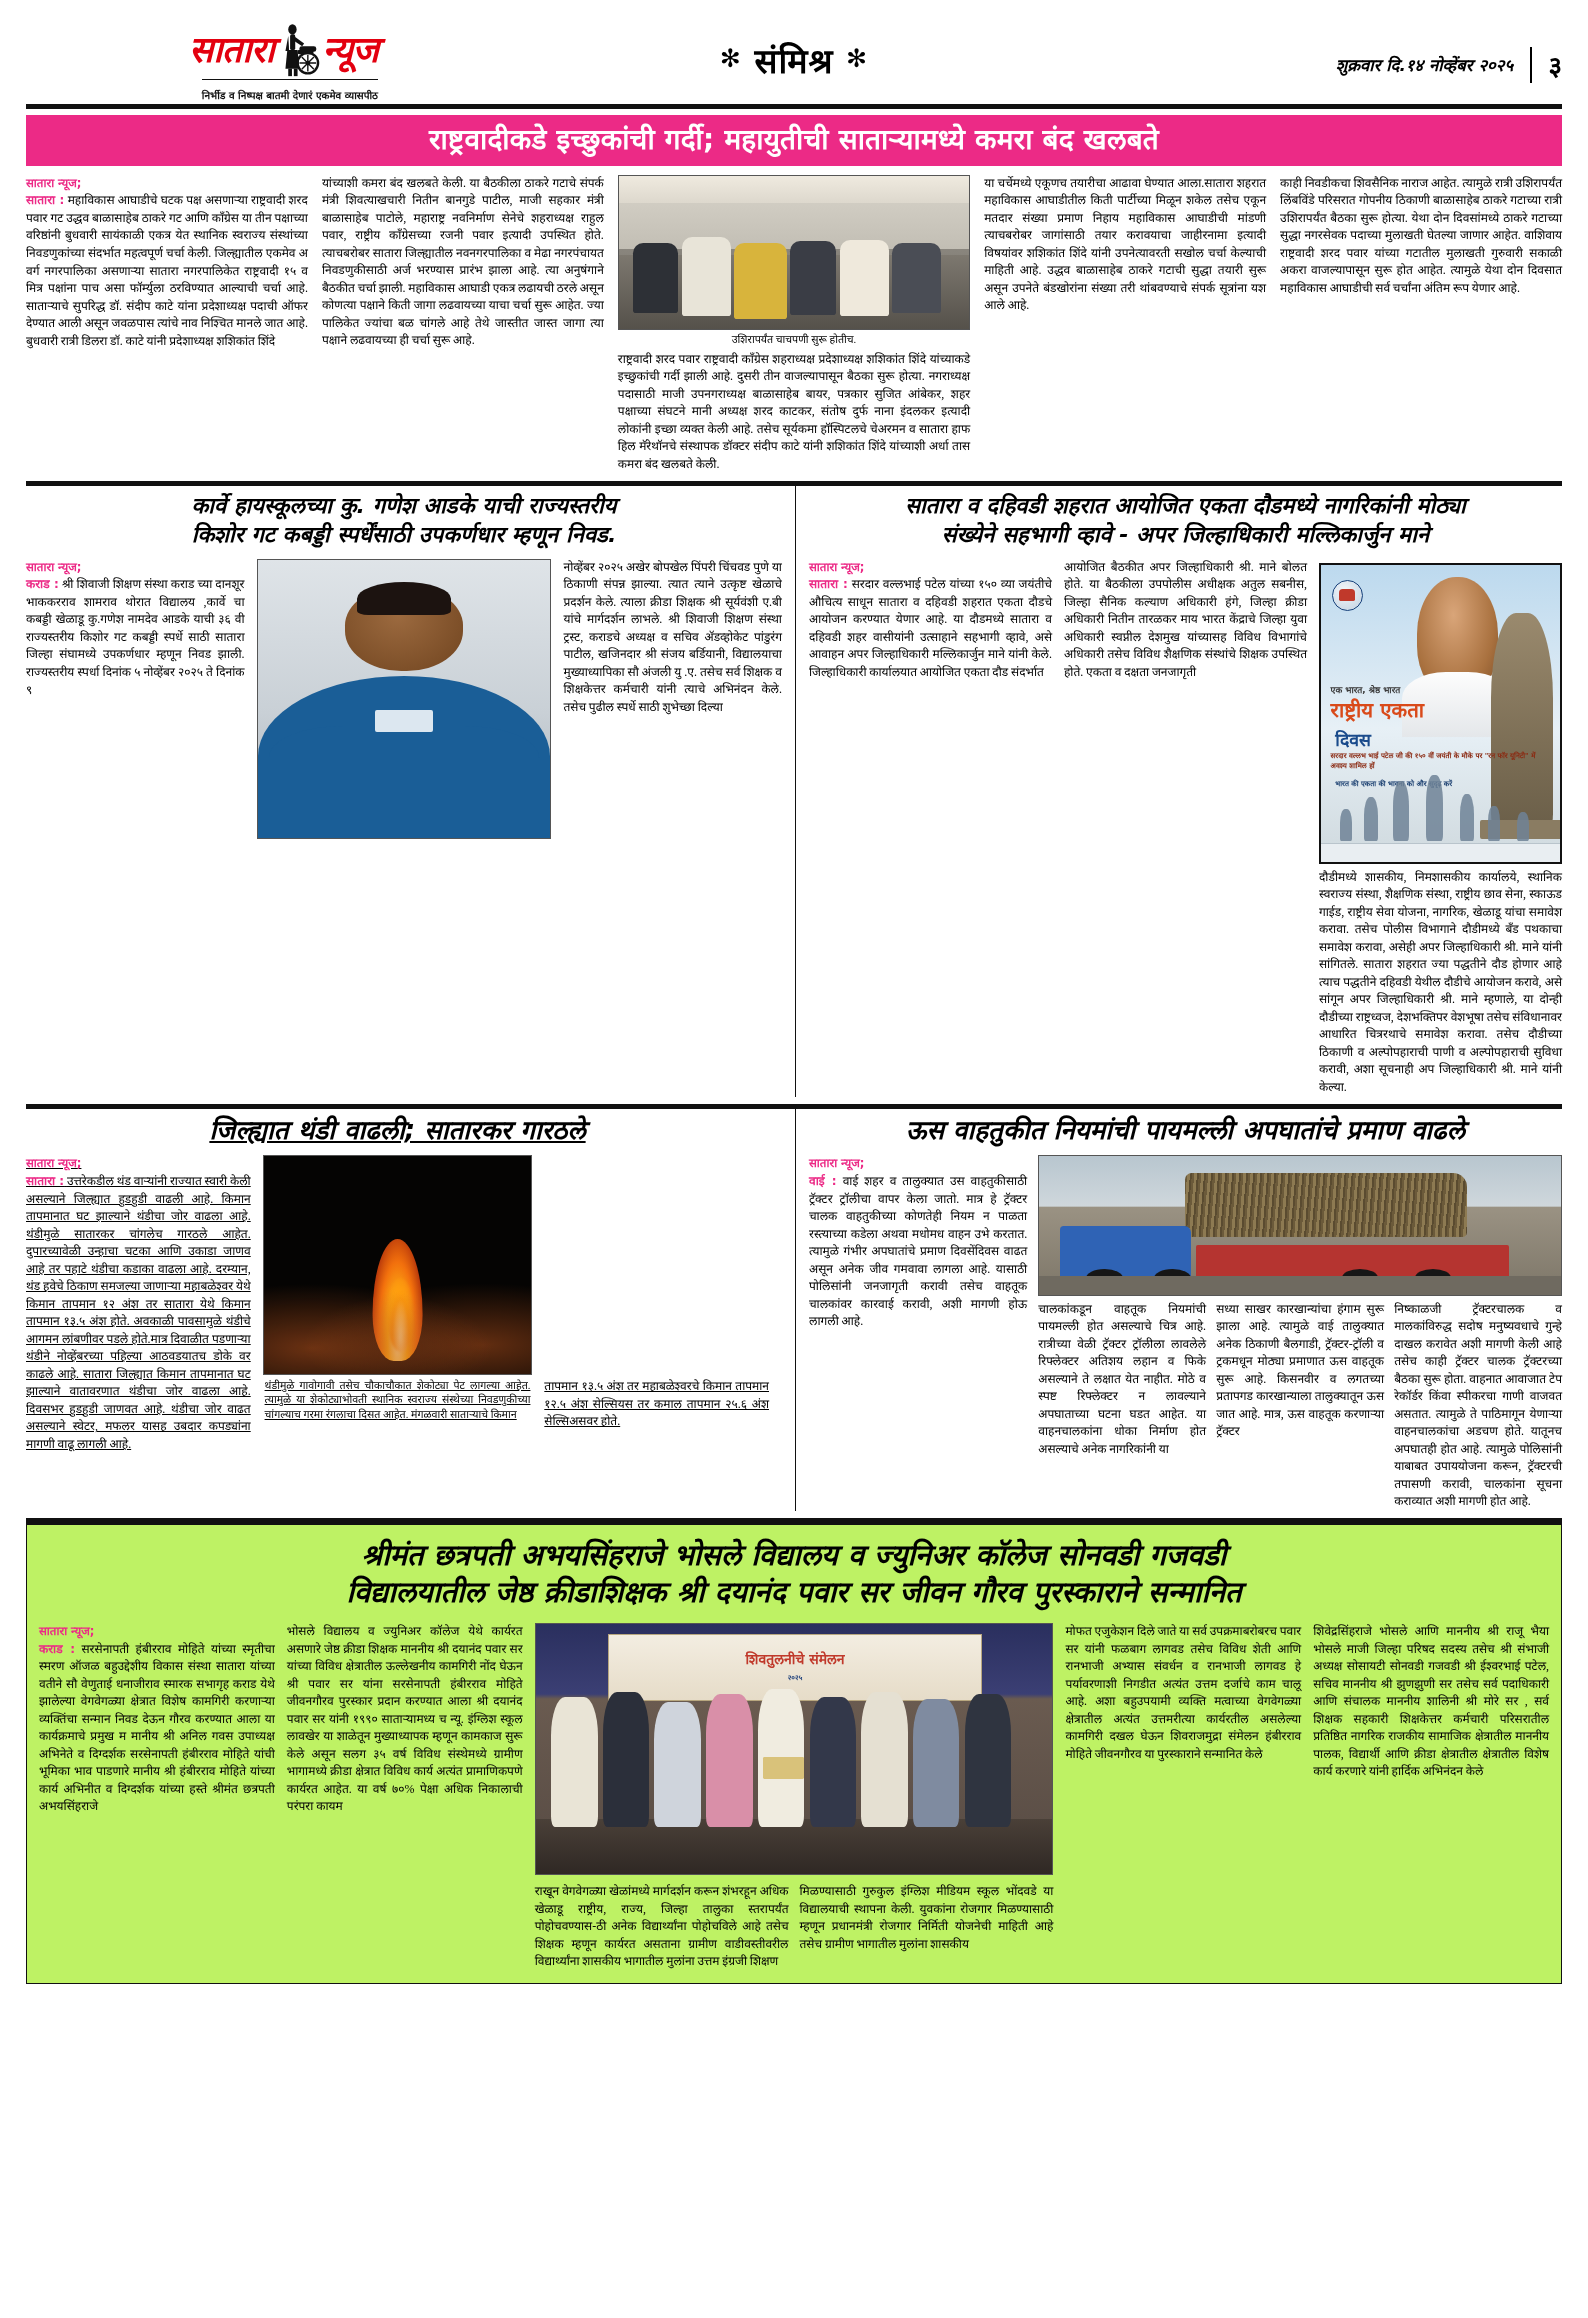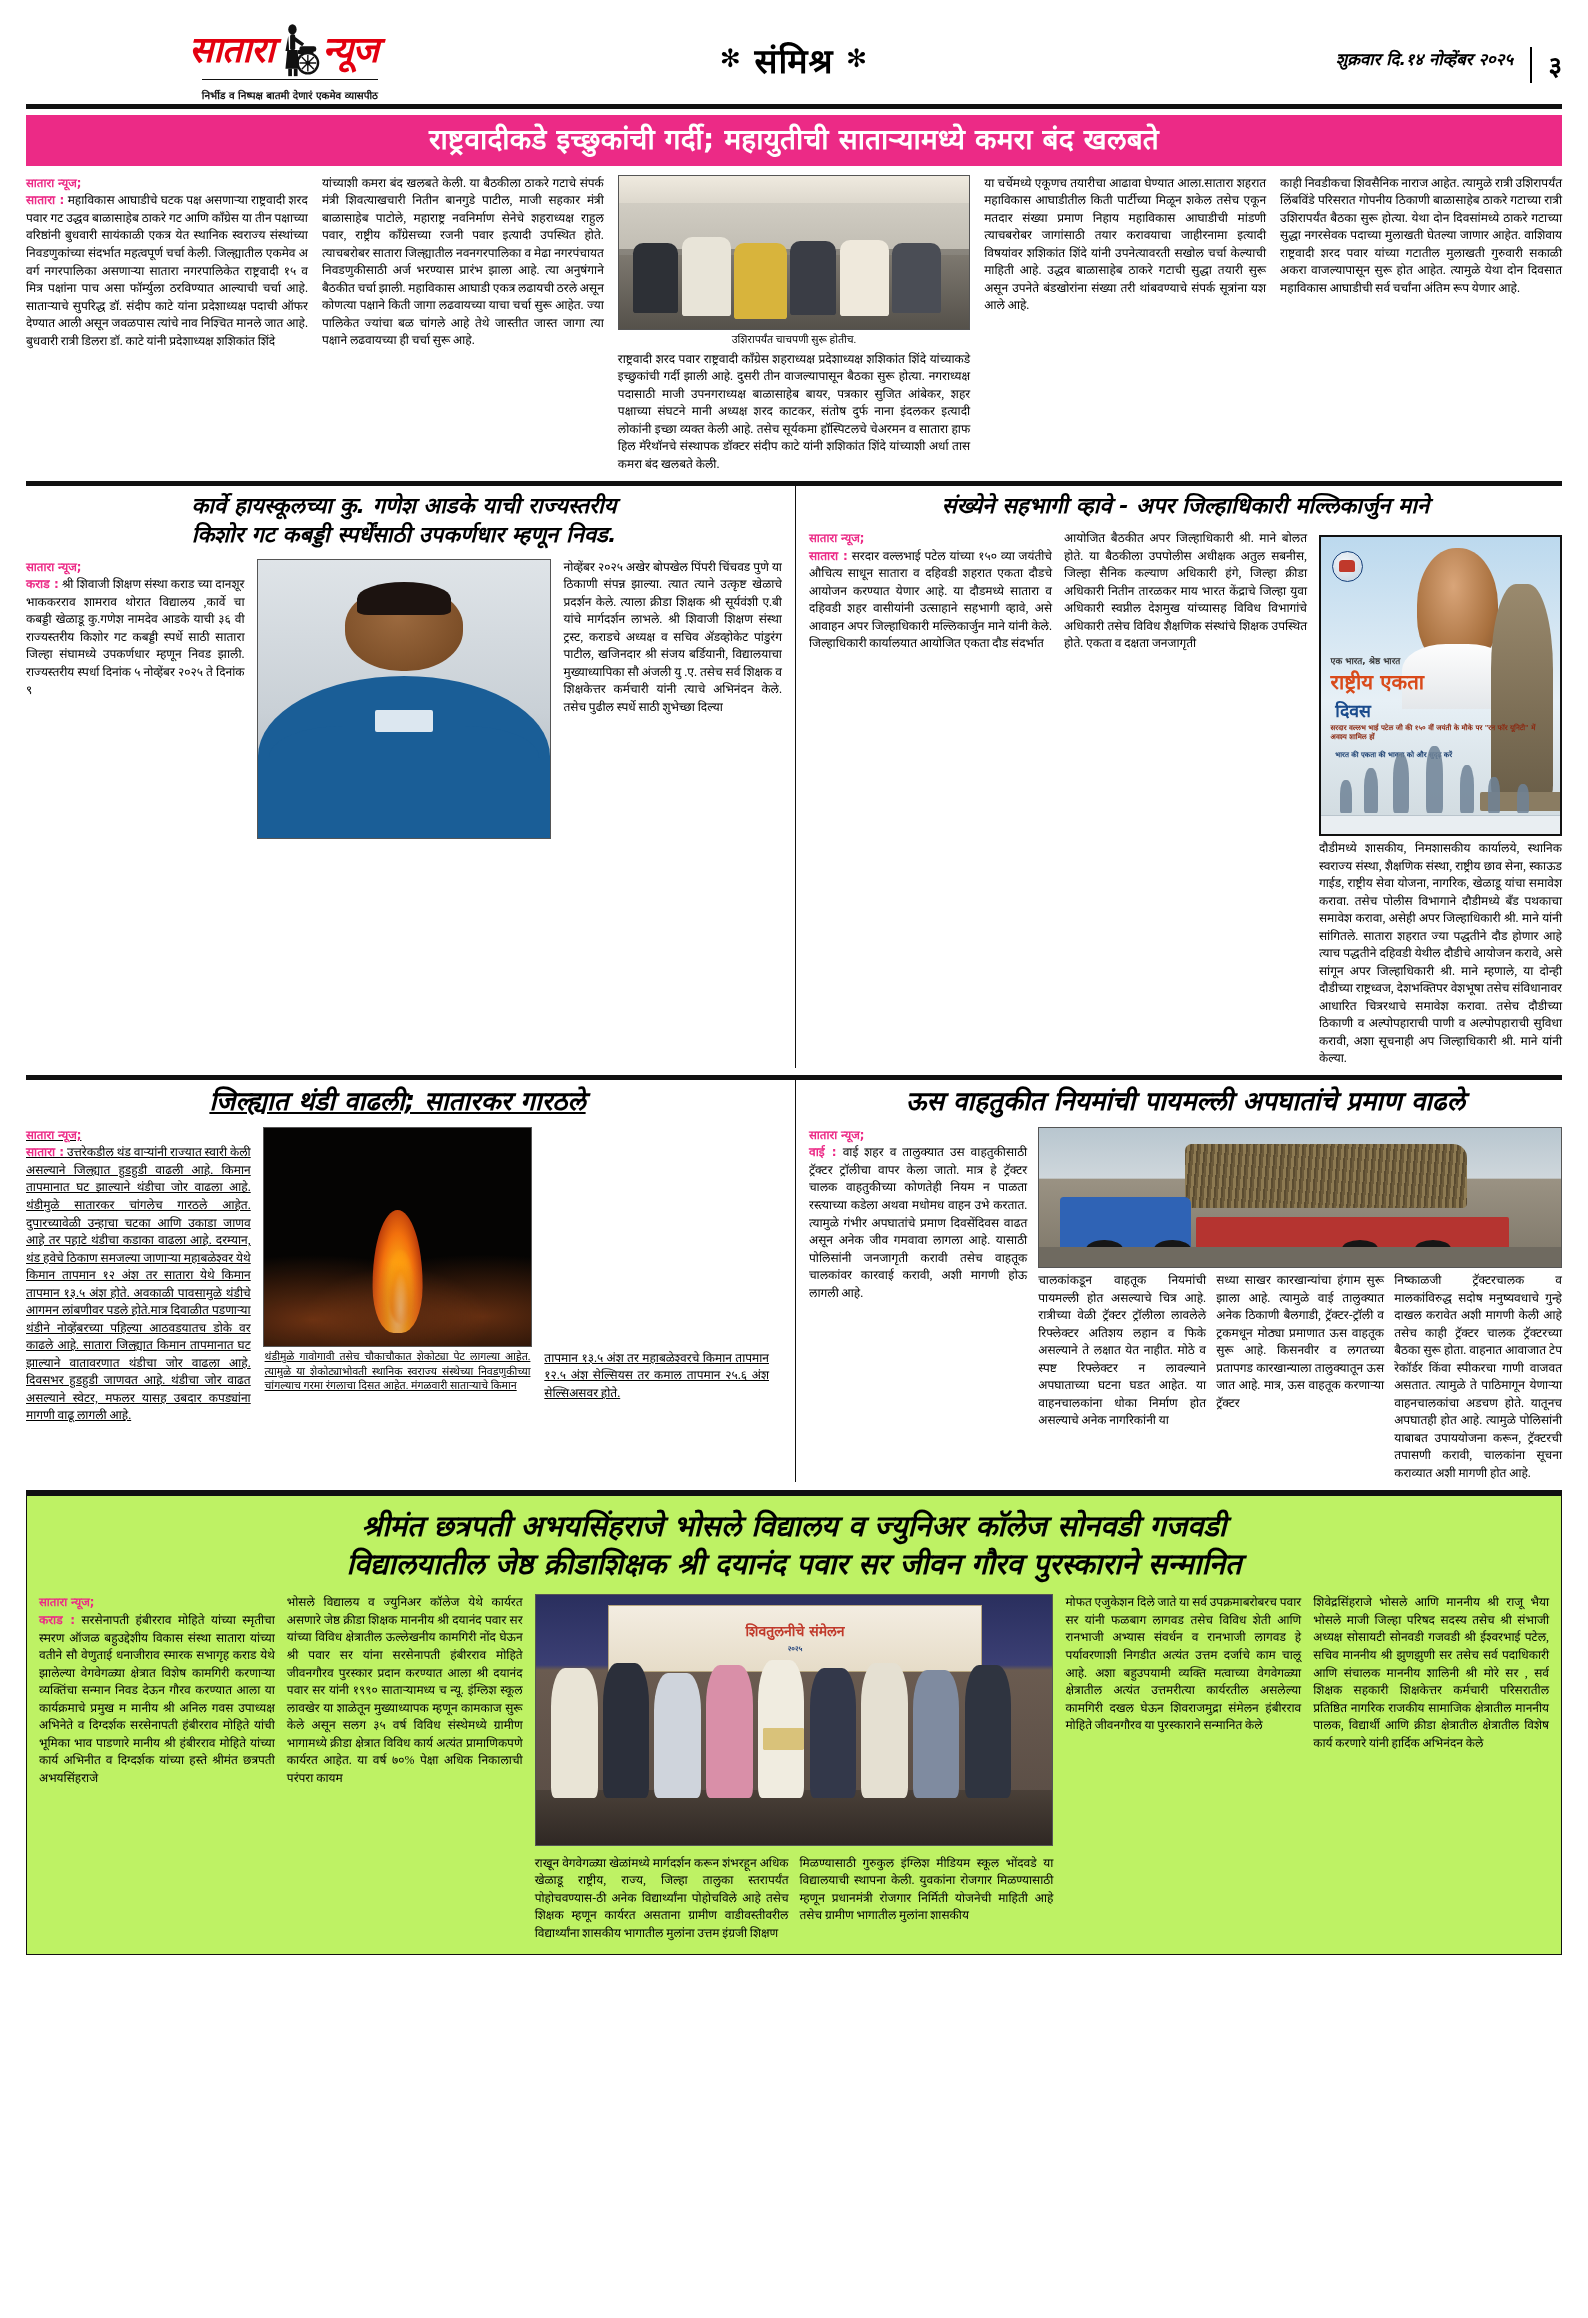--- a/index.html
+++ b/index.html
@@ -23,21 +23,21 @@
   .logo-emblem{width:43px;height:56px;margin:0 2.8px;position:relative;}
   .logo-tagline{
     font-family:"DejaVu Sans",sans-serif;font-weight:bold;font-size:10.2px;
     border-top:1.4px solid #111;margin-top:0.9px;padding-top:8px;color:#111;white-space:nowrap;
   }
   .center-title{
     flex:1;text-align:center;font-family:"DejaVu Sans",sans-serif;font-weight:bold;
     font-size:34px;letter-spacing:0.9px;padding-bottom:19.5px;color:#000;
   }
   .center-title .ast{font-size:25px;vertical-align:6.5px;}
-  .date-block{display:flex;align-items:flex-start;justify-content:flex-end;padding-bottom:19.5px;width:352px;}
+  .date-block{display:flex;align-items:center;justify-content:flex-end;padding-bottom:19.5px;width:352px;}
   .date-text{font-family:"DejaVu Sans",sans-serif;font-weight:bold;font-size:16.7px;font-style:italic;white-space:nowrap;}
   .pagenum{font-family:"DejaVu Sans",sans-serif;font-weight:bold;font-size:26px;border-left:2.3px solid #000;padding-left:16.7px;margin-left:16.7px;}
 
   
   .rule-thick{height:5.1px;background:#111;margin:1.9px 12px 0 12px;}
   .sec-rule{height:4.2px;background:#111;margin:7.4px 0 0 0;border-bottom:1.4px solid #111;}
 
   
   .pink-banner{
     background:#ec2a86;color:#fff;text-align:center;
@@ -259,20 +259,21 @@
         <div class="col">
           <div class="body-text">नोव्हेंबर २०२५ अखेर बोपखेल पिंपरी चिंचवड पुणे या ठिकाणी संपन्न झाल्या. त्यात त्याने उत्कृष्ट खेळाचे प्रदर्शन केले.
 
 त्याला क्रीडा शिक्षक श्री सूर्यवंशी ए.बी यांचे मार्गदर्शन लाभले. श्री शिवाजी शिक्षण संस्था ट्रस्ट, कराडचे अध्यक्ष व सचिव ॲडव्होकेट पांडुरंग पाटील, खजिनदार श्री संजय बर्डियानी, विद्यालयाचा मुख्याध्यापिका सौ अंजली यु .ए. तसेच सर्व शिक्षक व शिक्षकेत्तर कर्मचारी यांनी त्याचे अभिनंदन केले. तसेच पुढील स्पर्धे साठी शुभेच्छा दिल्या</div>
         </div>
       </div>
     </div>
 
     <div style="flex:1;padding-left:13px;box-sizing:border-box;">
       <div class="hl">
+        <div>सातारा व दहिवडी शहरात आयोजित एकता दौडमध्ये नागरिकांनी मोठ्या</div>
         <div>संख्येने सहभागी व्हावे  -  अपर जिल्हाधिकारी मल्लिकार्जुन माने</div>
       </div>
       <div class="cols" style="padding:0;gap:12px;margin-top:4.6px;">
         <div class="col">
           <div class="body-text">
             <span class="byline">सातारा न्यूज;</span>
             <span class="dateline">सातारा  :</span>
             <span>सरदार वल्लभाई पटेल यांच्या १५० व्या जयंतीचे औचित्य साधून सातारा व दहिवडी शहरात एकता दौडचे आयोजन करण्यात येणार आहे. या दौडमध्ये सातारा व दहिवडी शहर वासीयांनी उत्साहाने सहभागी व्हावे, असे आवाहन अपर जिल्हाधिकारी मल्लिकार्जुन माने यांनी केले.
 
 जिल्हाधिकारी कार्यालयात आयोजित एकता दौड संदर्भात</span>

